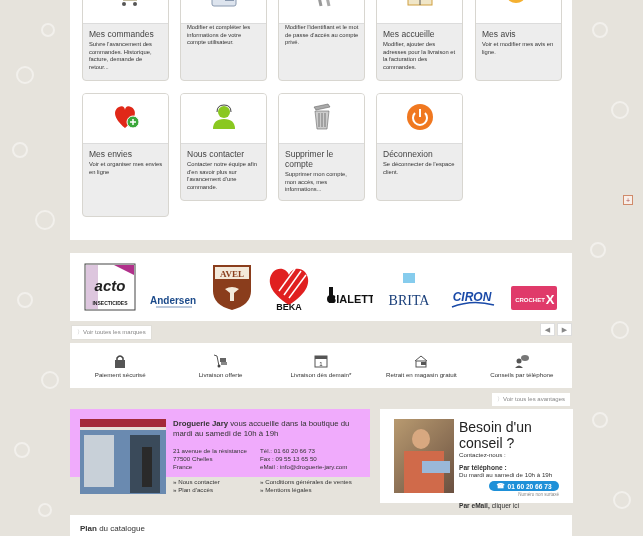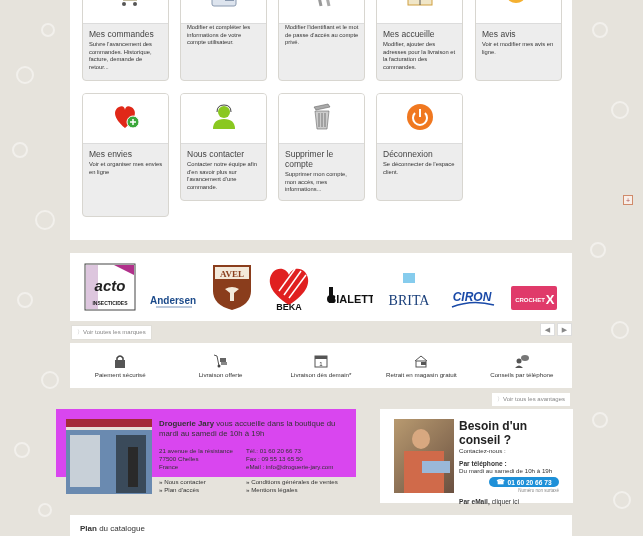--- a/index.html
+++ b/index.html
@@ -11,21 +11,21 @@
 .card .top{background:#fff;height:50px;border-bottom:1px solid #dcdcdc;display:flex;align-items:center;justify-content:center}
 .card .ttl{font-size:8.5px;color:#444;padding:5px 5px 2px 6px;line-height:10px}
 .card .desc{font-size:5.8px;color:#333;padding:0 5px 4px 6px;line-height:7.6px}
 .brands{position:absolute;left:70px;top:253px;width:502px;height:68px;background:#fff;display:flex;align-items:center;justify-content:space-around;padding:0 8px}
 .brand{display:flex;align-items:flex-end;justify-content:center;height:48px}
 .linkbox{position:absolute;background:#fff;font-size:6px;color:#888;padding:2px 5px;border:1px solid #e0ded8}
 .arrow{position:absolute;width:15px;height:13px;background:#fff;border:1px solid #ddd;font-size:7px;color:#888;display:flex;align-items:center;justify-content:center}
 .advs{position:absolute;left:70px;top:343px;width:502px;height:45px;background:#fff;display:flex}
 .adv{flex:1;display:flex;flex-direction:column;align-items:center;justify-content:center;font-size:6.2px;color:#333}
 .adv svg{margin-bottom:3px}
-.shop{position:absolute;left:56px;top:409px;width:300px;height:68px;background:#d946ef}
+.shop{position:absolute;left:70px;top:409px;width:300px;height:68px;background:#f0abfc}
 .advice{position:absolute;left:380px;top:409px;width:193px;height:94px;background:#fff}
 .small{font-size:6.2px;color:#333;line-height:8px}
 .plan{position:absolute;left:70px;top:515px;width:502px;height:21px;background:#fff;font-size:8px;padding:9px 10px}
 </style>
 </head>
 <body>
 
 <svg class="bgflowers" width="643" height="536">
   <g fill="none" stroke="#f2f0ec" stroke-width="2">
     <circle cx="25" cy="75" r="8"></circle>
@@ -299,21 +299,21 @@
   </div>
 </div>
 
 <div class="advice">
   <div style="position:absolute;left:14px;top:10px;width:60px;height:74px;background:linear-gradient(135deg,#b89a70,#6a5040);">
     <div style="position:absolute;left:18px;top:10px;width:18px;height:20px;border-radius:50%;background:#d8a880"></div>
     <div style="position:absolute;left:10px;top:32px;width:40px;height:42px;background:#d06a4a"></div>
     <div style="position:absolute;left:28px;top:42px;width:28px;height:12px;background:#9ab8d8"></div>
   </div>
   <div style="position:absolute;left:79px;top:10px;width:110px">
-    <div style="font-size:12px;font-weight:bold;color:#222">Besoin d'un conseil ?</div>
+    <div style="font-size:14px;font-weight:normal;color:#222">Besoin d'un conseil ?</div>
     <div class="small">Contactez-nous :</div>
     <div style="font-size:6.6px;font-weight:bold;margin-top:5px">Par téléphone :</div>
     <div class="small">Du mardi au samedi de 10h à 19h</div>
     <div style="margin:2px 0 0 30px;width:70px;height:10px;border-radius:5px;background:#1e90d8;color:#fff;font-size:6.6px;font-weight:bold;display:flex;align-items:center;justify-content:center;gap:3px">
       <span>☎</span>
         <span>01 60 20 66 73</span>
     </div>
     <div style="font-size:4.5px;color:#888;text-align:right;margin-right:10px;margin-top:1px">Numéro non surtaxé</div>
     <div style="font-size:6.6px;margin-top:5px"><b>Par eMail,</b><span> cliquer ici</span></div>
   </div>

